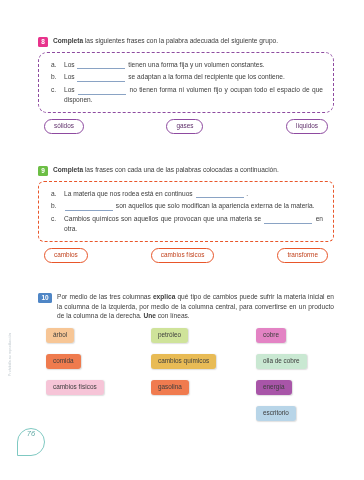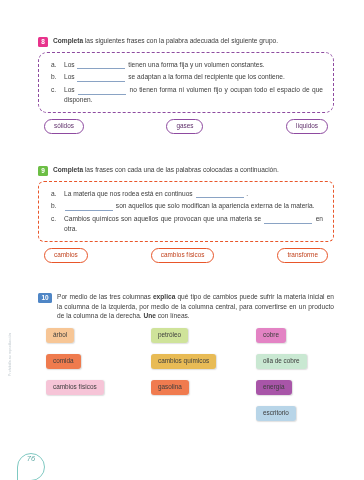--- a/index.html
+++ b/index.html
@@ -32,21 +32,21 @@
     letter-spacing: 0.15px;
     color: #b9c3c9;
     transform: rotate(-90deg);
     transform-origin: 0 0;
     white-space: nowrap;
     line-height: 1;
   }
   .page-number {
     position: absolute;
     left: 17px;
-    top: 453px;
+    top: 428px;
     width: 26px;
     height: 26px;
     border: 1.1px solid #7fc9c2;
     border-radius: 50% 50% 50% 0;
     display: flex;
     align-items: flex-start;
     justify-content: center;
     font-size: 7.5px;
     color: #5fa9a4;
     font-style: italic;

